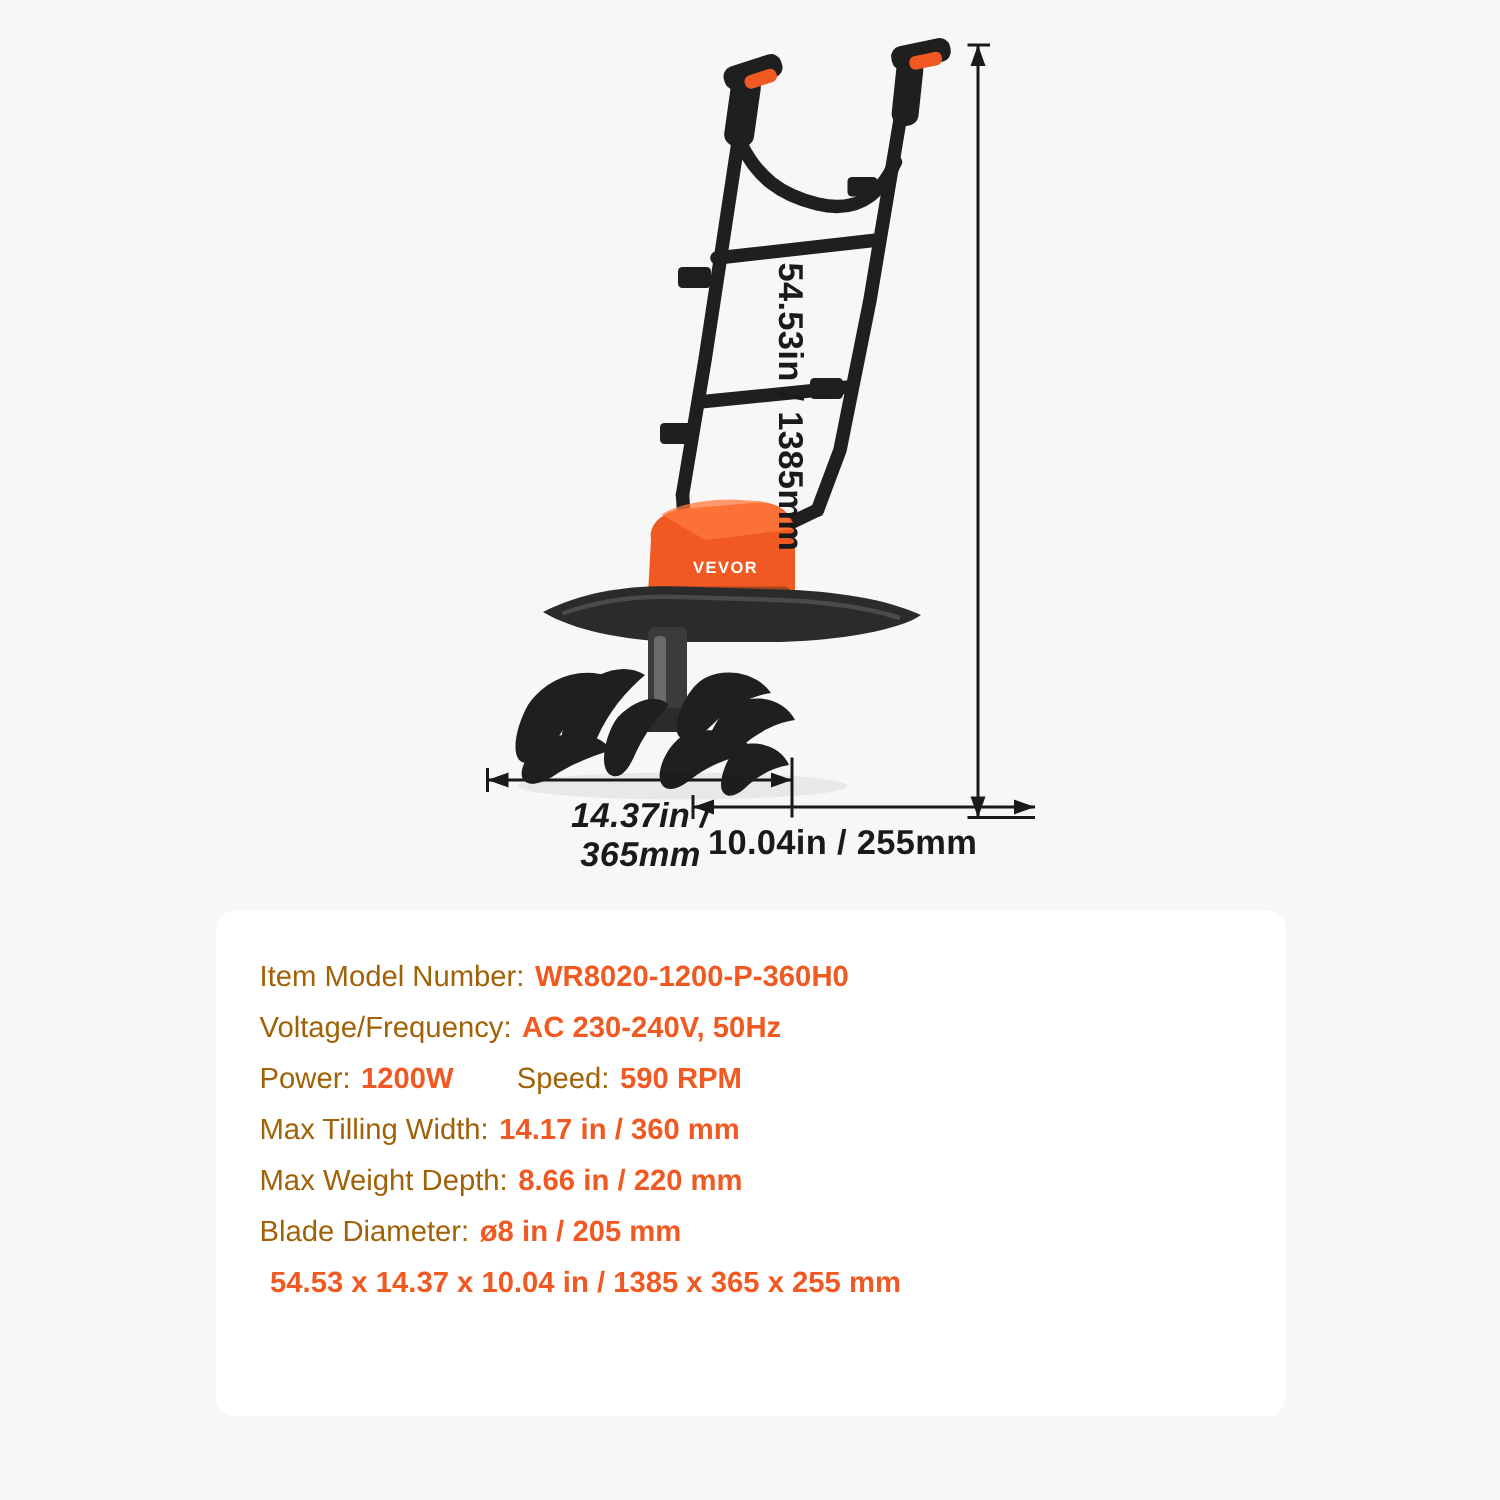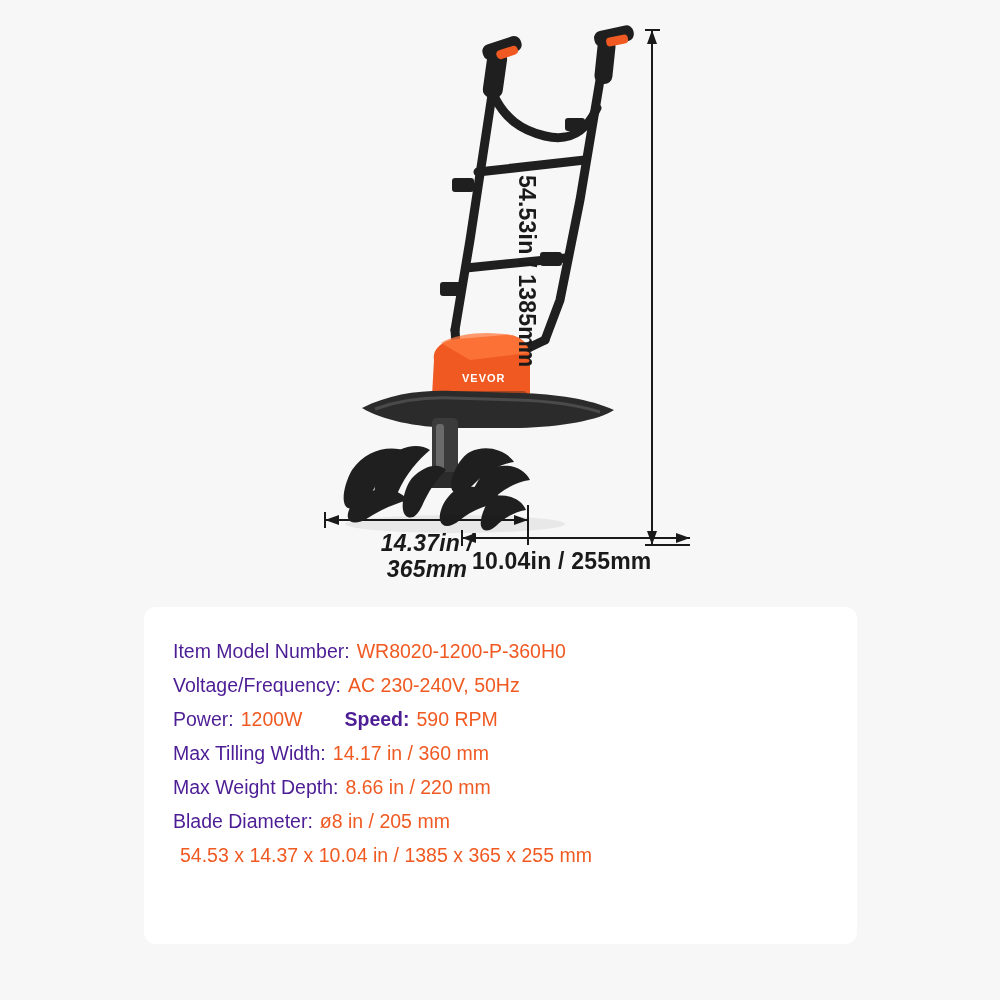--- a/index.html
+++ b/index.html
@@ -77,31 +77,30 @@
   }
   .spec-row {
     display: flex;
     align-items: baseline;
     margin-bottom: 11px;
     font-size: 19.5px;
     color: #1a1a1a;
     white-space: nowrap;
   }
   .spec-label {
-    color: #4c1d95;
+    color: #a16207;
     font-weight: 400;
   }
   .spec-value {
     color: #f05a22;
-    font-weight: 400;
+    font-weight: 700;
     margin-left: 7px;
   }
   .spec-row.inline-pair .spec-label.second {
     margin-left: 42px;
-    font-weight: bold;
   }
 </style>
 </head>
 <body>
 
 <div class="page">
 
   <div class="diagram">
     <svg width="1000" height="600" viewBox="0 0 1000 600" xmlns="http://www.w3.org/2000/svg">
 

